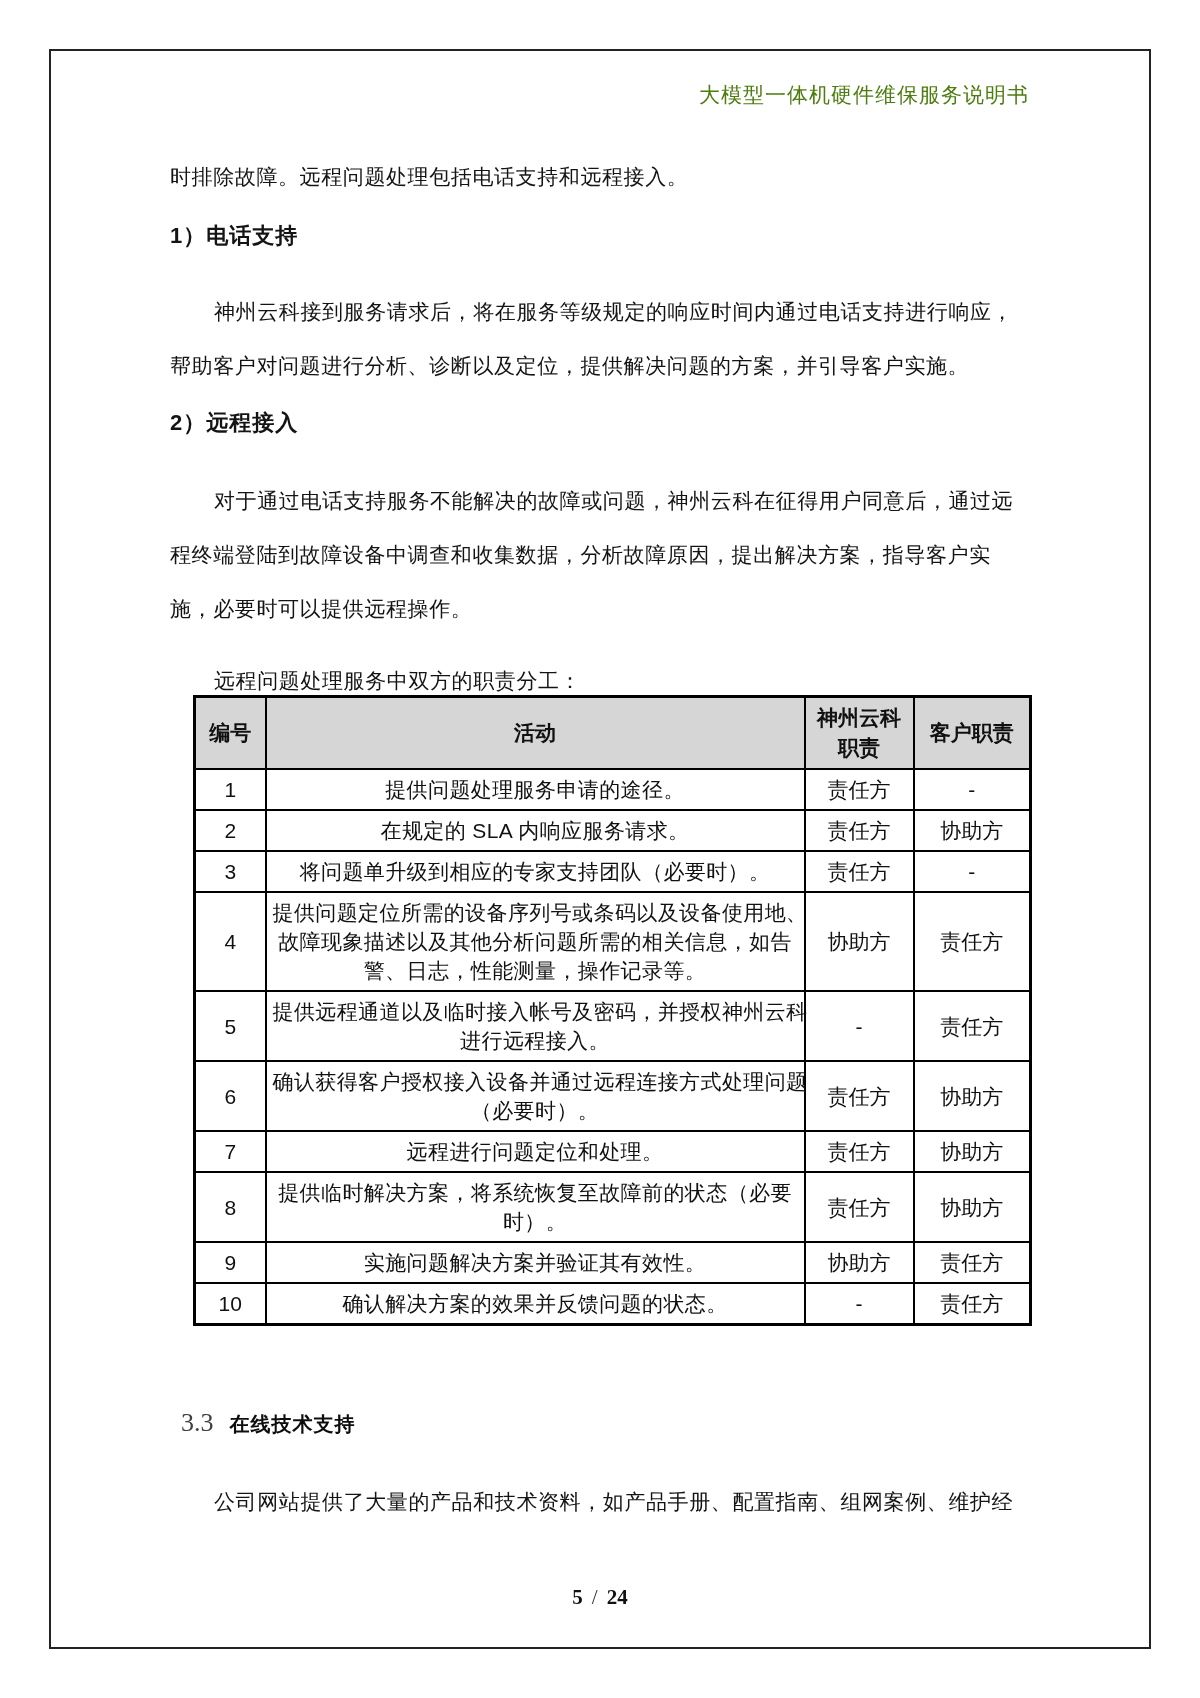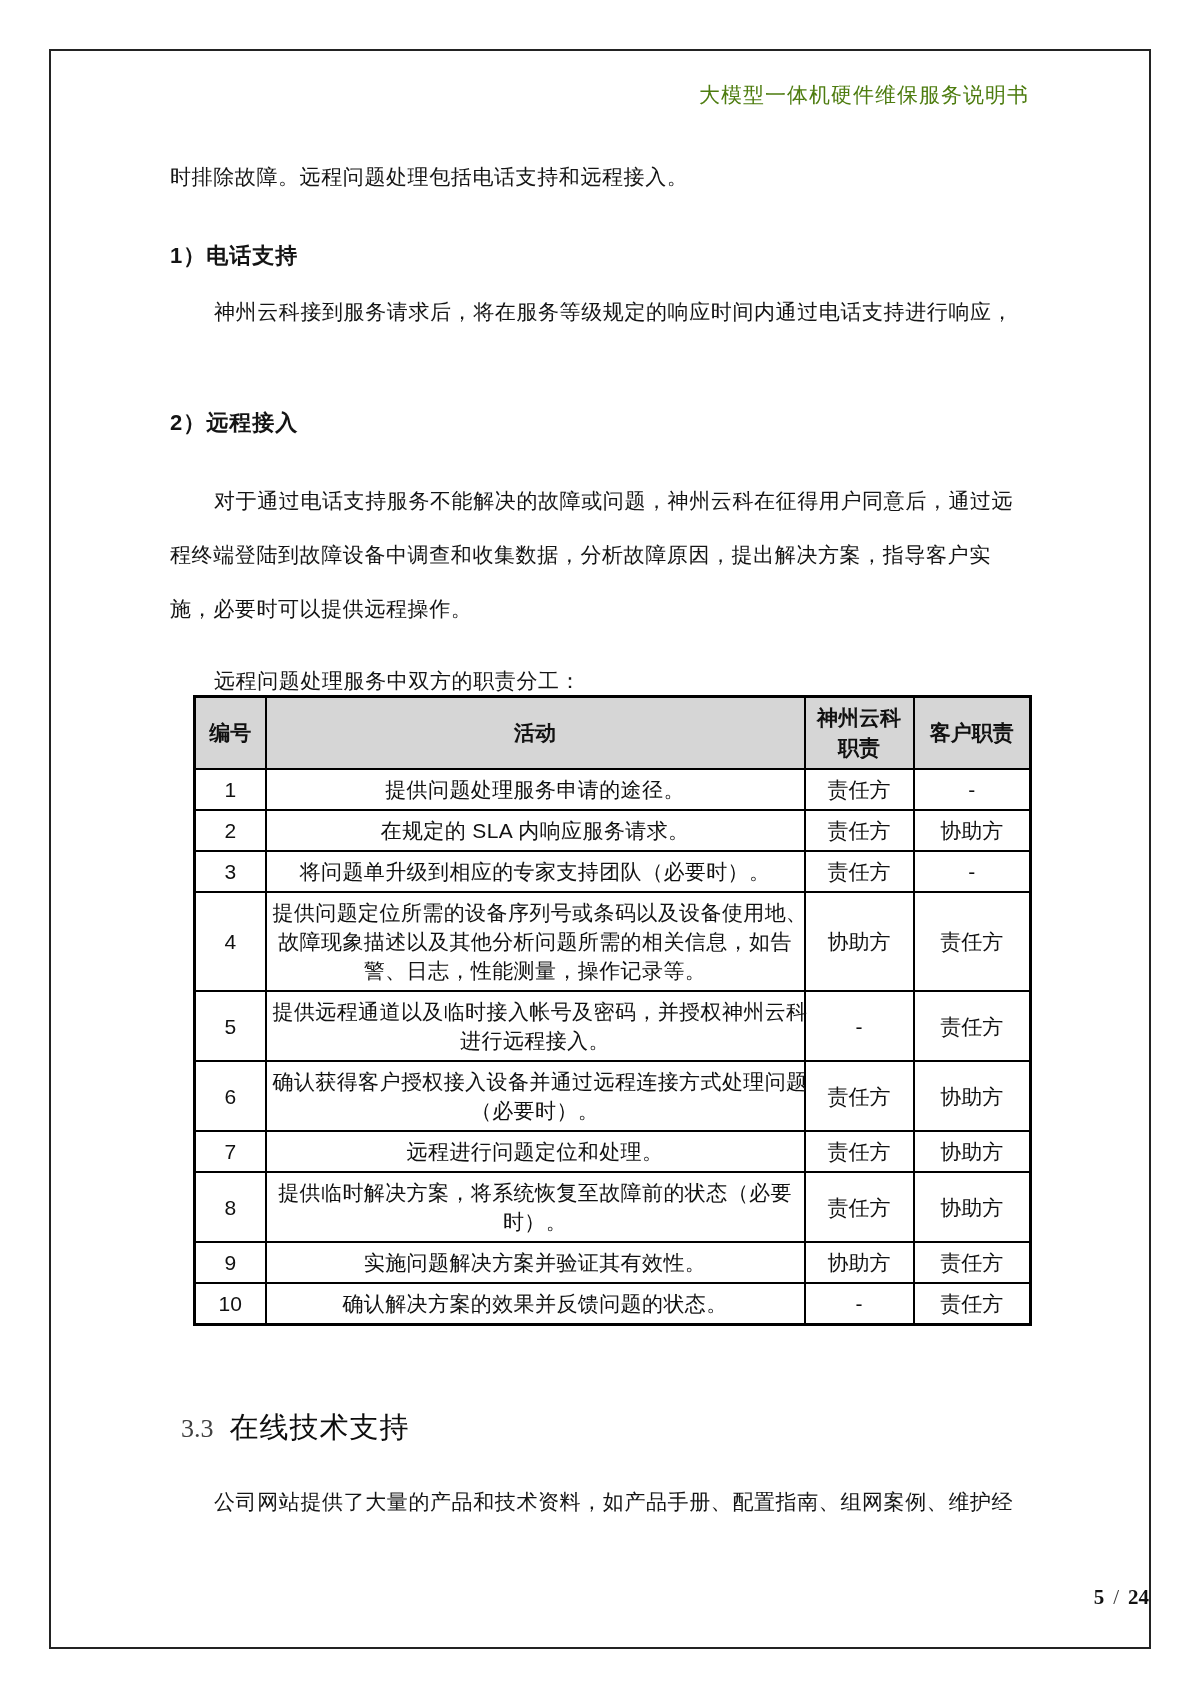--- a/index.html
+++ b/index.html
@@ -47,48 +47,49 @@
   td.c-act { text-align:center; padding-left:12px; letter-spacing:0.4px; }
   td.c-act .act-line { display:block; white-space:nowrap; }
   .section-heading {
     position:absolute; left:130px; top:1357px; white-space:nowrap;
   }
   .section-heading .sec-num {
     font-family:"Liberation Serif", serif; font-size:26px; color:#404040;
     margin-right:16px;
   }
   .section-heading .sec-title {
-    font-size:29px; font-weight:normal; letter-spacing:1px; color:#0d0d0d;
+    font-size:20px; font-weight:bold; letter-spacing:1px; color:#0d0d0d;
   }
   .closing {
     position:absolute; left:119px; top:1437px; width:900px;
     font-size:21px; letter-spacing:0.6px; white-space:nowrap;
   }
   .footer-pageno {
-    position:absolute; left:0; right:0; top:1534px; text-align:right;
+    position:absolute; left:0; right:0; top:1534px; text-align:center;
     font-family:"Liberation Serif", serif; font-size:21px; color:#111;
   }
   .footer-pageno .num { font-weight:bold; }
   .footer-pageno .sep { font-weight:normal; margin:0 9px; color:#333; }
 </style>
 </head>
 <body>
 
 <div class="page-border">
 
   <div class="running-header">大模型一体机硬件维保服务说明书</div>
 
   <div class="para" style="top:99px;font-family:Liberation Serif, serif;">
     <span class="line">时排除故障。远程问题处理包括电话支持和远程接入。</span>
   </div>
 
-  <div class="hnum" style="top:170px;margin-top:20px;">1）电话支持</div>
+  <div class="hnum" style="top:170px;">1）电话支持</div>
 
   <div class="para" style="top:234px;">
     <span class="line ind">神州云科接到服务请求后，将在服务等级规定的响应时间内通过电话支持进行响应，</span>
+    <span class="line">帮助客户对问题进行分析、诊断以及定位，提供解决问题的方案，并引导客户实施。</span>
   </div>
 
   <div class="hnum" style="top:357px;">2）远程接入</div>
 
   <div class="para" style="top:603px;">
     <span class="line ind">远程问题处理服务中双方的职责分工：</span>
   </div>
 
   <div class="para" style="top:423px;">
     <span class="line ind">对于通过电话支持服务不能解决的故障或问题，神州云科在征得用户同意后，通过远</span>

